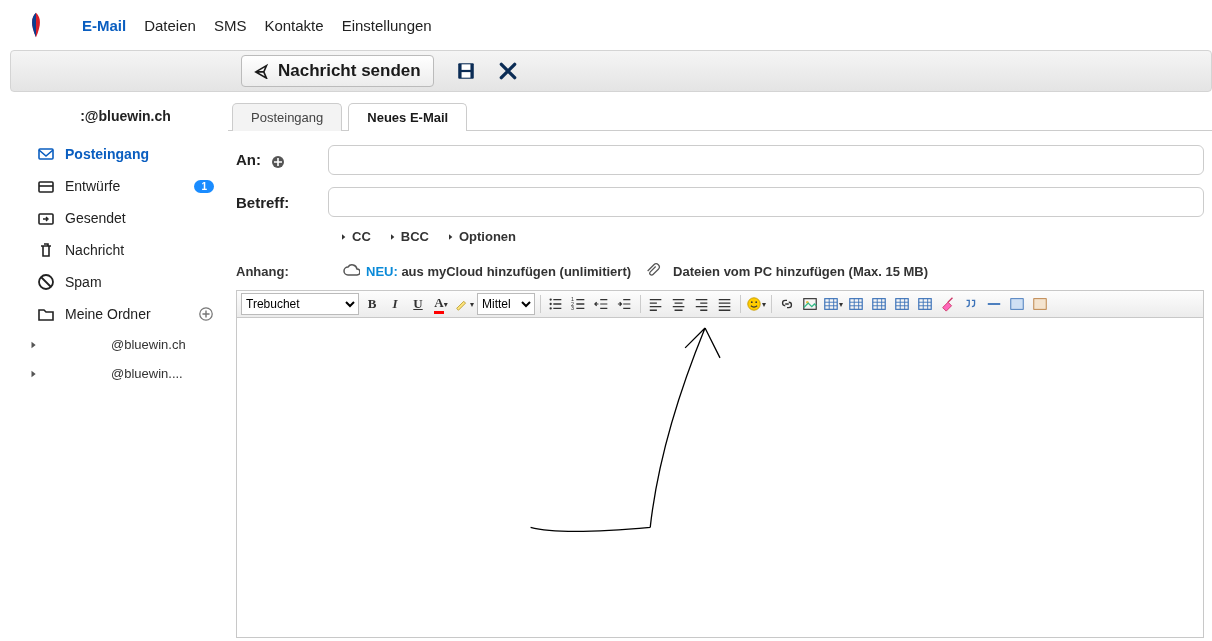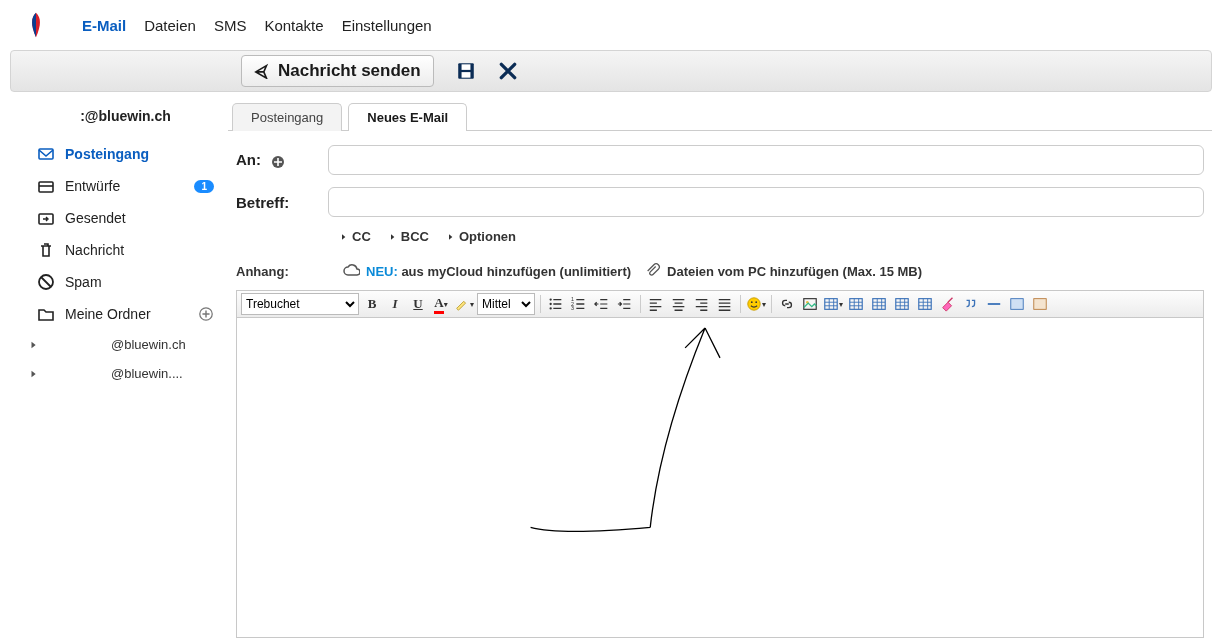--- a/index.html
+++ b/index.html
@@ -59,21 +59,21 @@
   .field { flex:1; border:1px solid #ccc; border-radius:6px; height:30px; background:#fff; }
 
   .opts-row { margin-left: 104px; display:flex; gap:18px; color:#333; font-weight:600; font-size:13px; margin-bottom:18px;}
   .opts-row .opt { display:flex; align-items:center; gap:4px; cursor:pointer;}
   .caret-r { width:8px; height:8px;}
 
   .attach-row { display:flex; align-items:center; gap:14px; margin-bottom:10px;}
   .attach-row .label { width: 92px; font-weight:700;}
   .cloud-lnk { display:flex; align-items:center; gap:6px; color:#333; font-weight:600; cursor:pointer;}
   .cloud-lnk .neu { color:#0a8ad8; }
-  .pc-lnk { display:flex; align-items:center; gap:6px; font-weight:600; cursor:pointer;}
+  .pc-lnk { display:flex; align-items:center; gap:12px; font-weight:600; cursor:pointer;}
 
   
   .ed-toolbar {
     border:1px solid #c8c8c8; background: linear-gradient(#fdfdfd,#ececec);
     display:flex; align-items:center; padding:2px 4px; gap:3px; flex-wrap:nowrap;
   }
   .tb-select { border:1px solid #bbb; height:22px; font-size:12px; background:#fff; }
   .tb-select.font { width:118px;}
   .tb-select.size { width:58px;}
   .tb-btn { width:20px; height:20px; display:flex; align-items:center; justify-content:center; cursor:pointer; border-radius:2px; }

